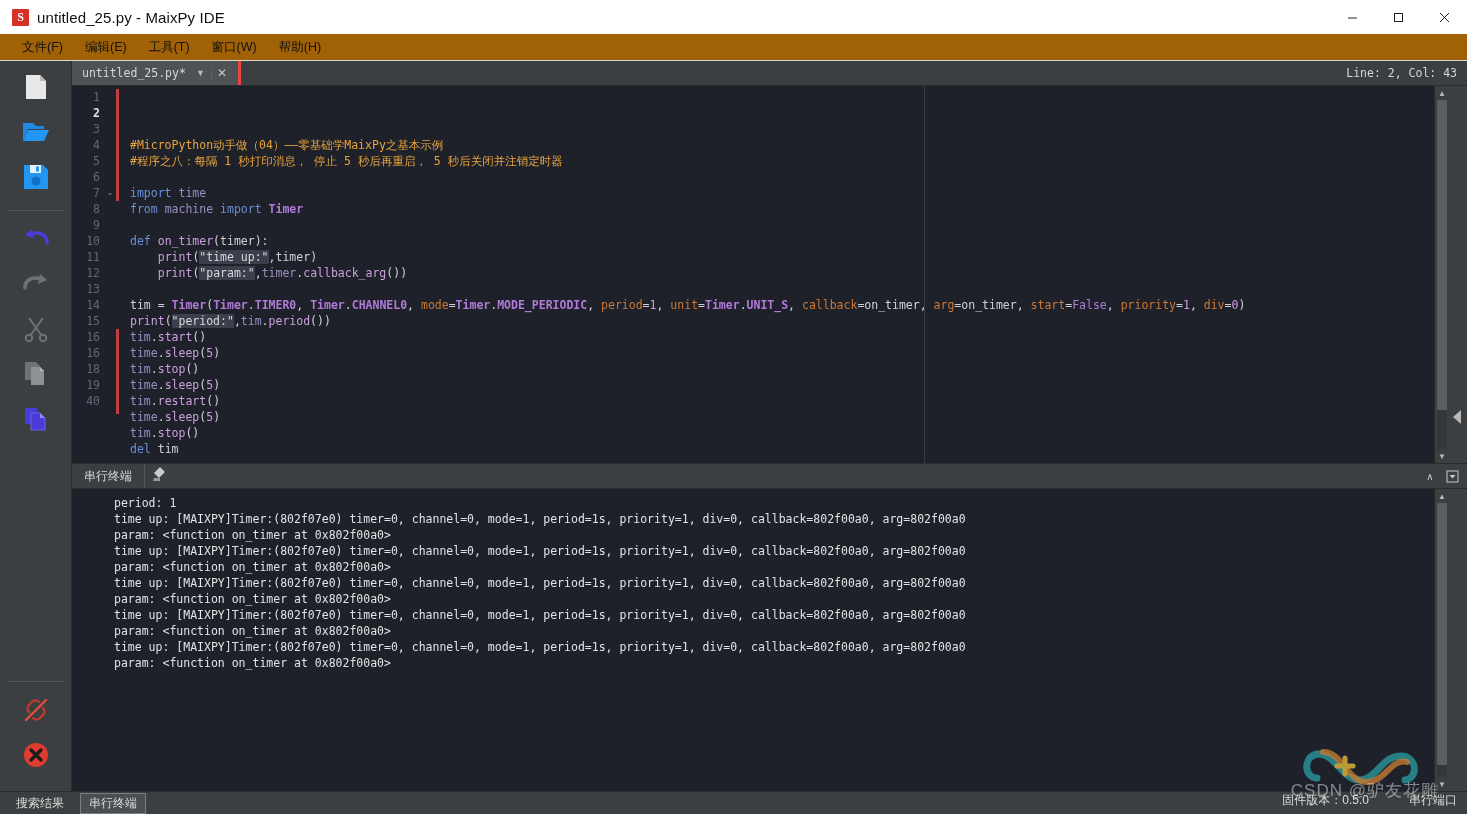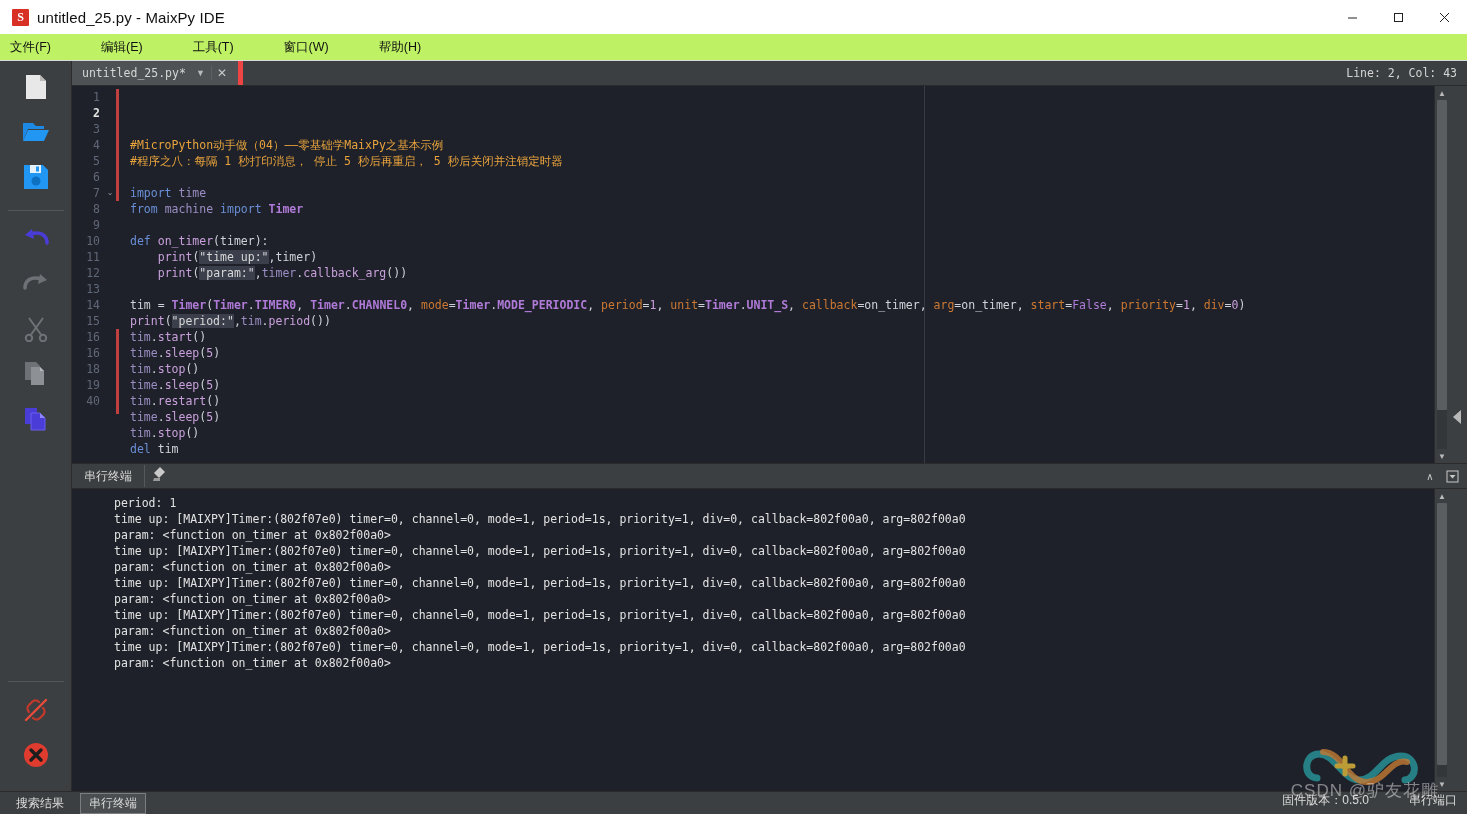--- a/index.html
+++ b/index.html
@@ -48,24 +48,24 @@
   }
   .winbtn {
     width: 46px; height: 34px;
     display: flex; align-items: center; justify-content: center;
     color: #222;
   }
 
   
   .menubar {
     height: 26px; min-height: 26px;
-    background: #bef264;
+    background: #a16207;
     display: flex; align-items: center;
     border-bottom: 1px solid #d8d8d8;
-    gap: 28px;
+    padding-left: 12px;
   }
   .menuitem {
     font-size: 12.5px;
     color: #111;
     padding: 3px 10px;
     margin-right: 2px;
     white-space: nowrap;
   }
 
   
@@ -100,21 +100,21 @@
     height: 24px; min-height: 24px;
     background: #3c3f41;
     display: flex; align-items: stretch;
     position: relative;
     border-bottom: 1px solid #2b2b2b;
   }
   .tab {
     background: #4e5254;
     display: flex; align-items: center;
     padding: 0 6px 0 10px;
-    border-right: 5px solid #ef4444;
+    border-right: 3px solid #ef4444;
     min-width: 150px;
   }
   .tab .tabname {
     font-family: "DejaVu Sans Mono", monospace;
     font-size: 11.5px;
     color: #d6d6d6;
     flex: 1;
   }
   .tab .caret {
     color: #b9b9b9; font-size: 9px; padding: 0 6px;

